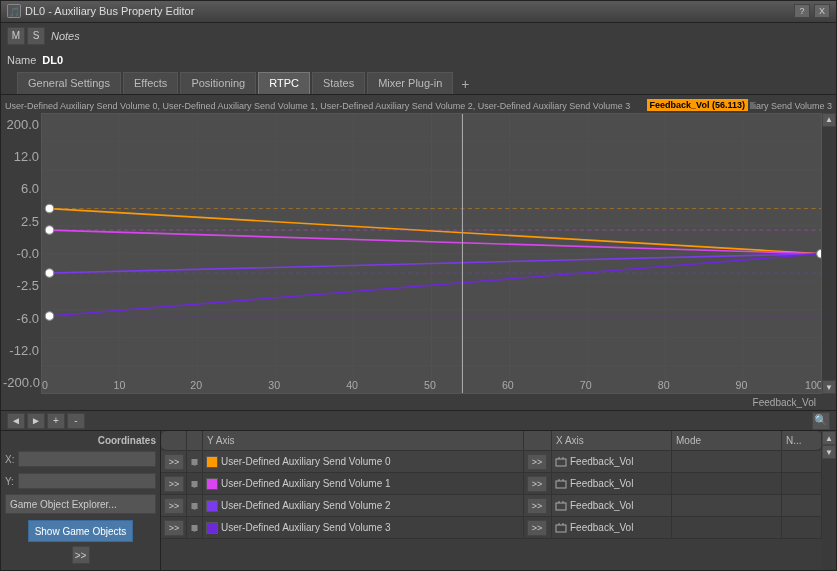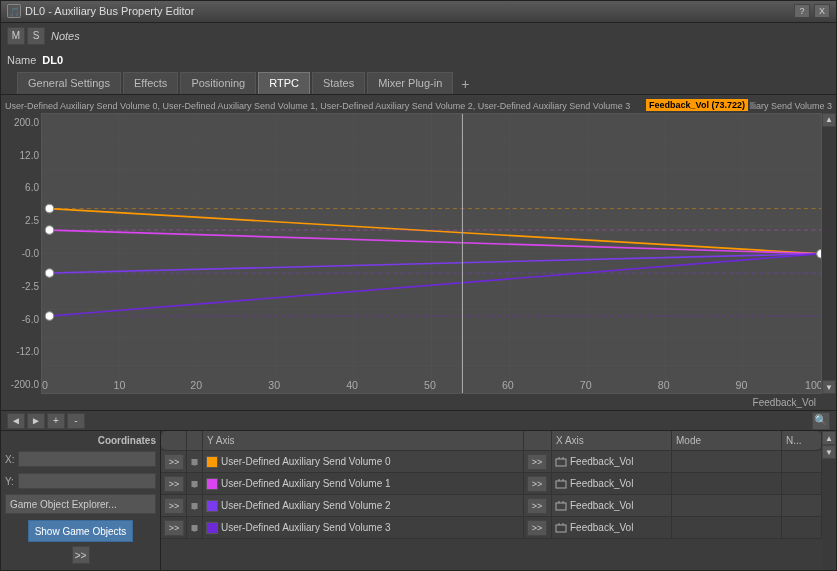--- a/index.html
+++ b/index.html
@@ -340,21 +340,21 @@
     }
     .chart-y-axis {
       width: 40px;
       position: relative;
       display: flex;
       flex-direction: column;
       justify-content: space-between;
       padding: 4px 2px;
     }
     .chart-y-label {
-      font-size: 10px;
+      font-size: 13px;
       color: #aaa;
       text-align: right;
     }
     .chart-plot {
       flex: 1;
       background: #4d4d4d;
       position: relative;
       border: 1px solid #555;
     }
     .search-btn {
@@ -408,21 +408,21 @@
     <div class="tab active">RTPC</div>
     <div class="tab">States</div>
     <div class="tab">Mixer Plug-in</div>
     <div class="tab-plus">+</div>
   </div>
 
   <div class="chart-area">
 
     <div class="chart-header">
       <span style="flex:1; overflow:hidden; text-overflow:ellipsis; white-space:nowrap;">User-Defined Auxiliary Send Volume 0, User-Defined Auxiliary Send Volume 1, User-Defined Auxiliary Send Volume 2, User-Defined Auxiliary Send Volume 3</span>
-      <span class="rtpc-label">Feedback_Vol (73.722)</span>
+      <span class="rtpc-label">Feedback_Vol (56.113)</span>
       <span style="font-size:9px;color:#aaa;">lliary Send Volume 3</span>
     </div>
 
     <div style="display:flex; flex:1; overflow:hidden; position:relative;">
 
       <div class="chart-y-axis">
         <span class="chart-y-label">200.0</span>
         <span class="chart-y-label">12.0</span>
         <span class="chart-y-label">6.0</span>
         <span class="chart-y-label">2.5</span>

